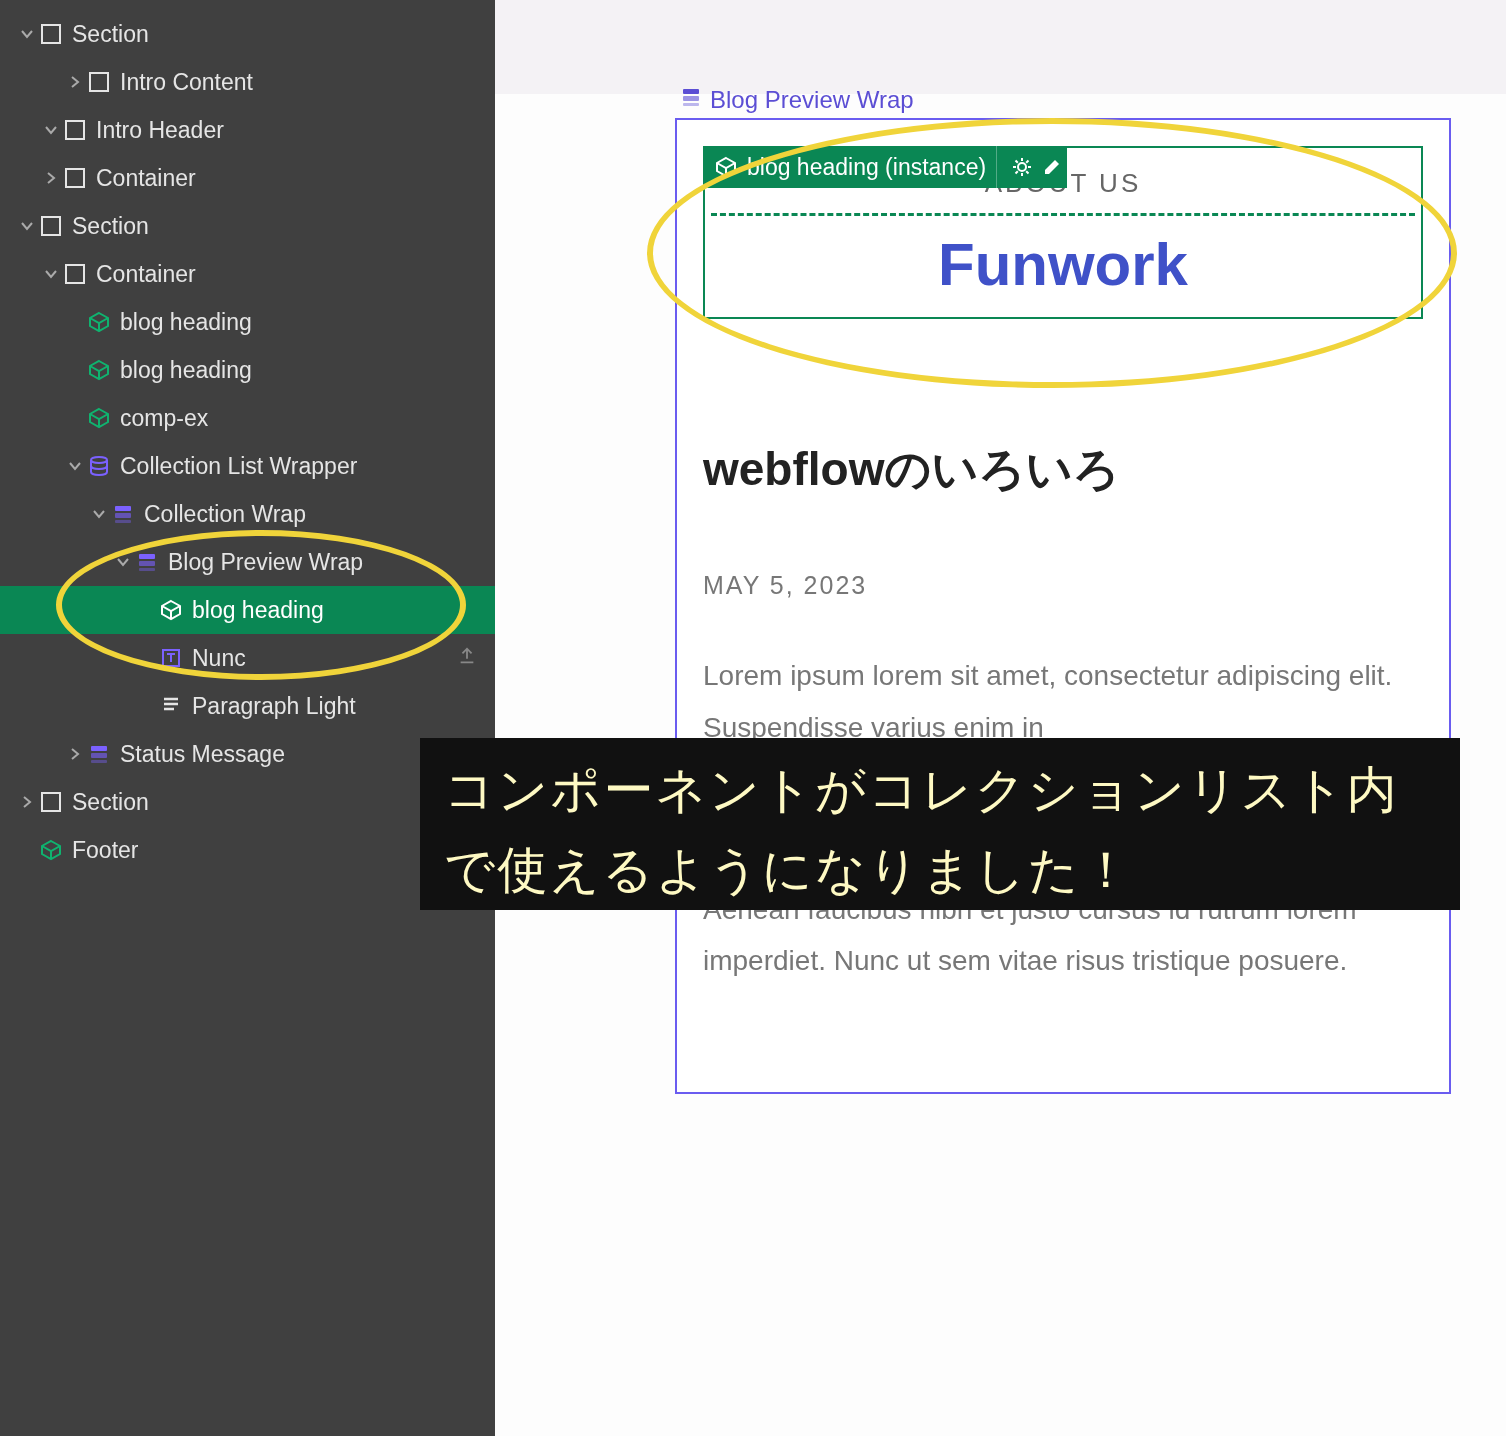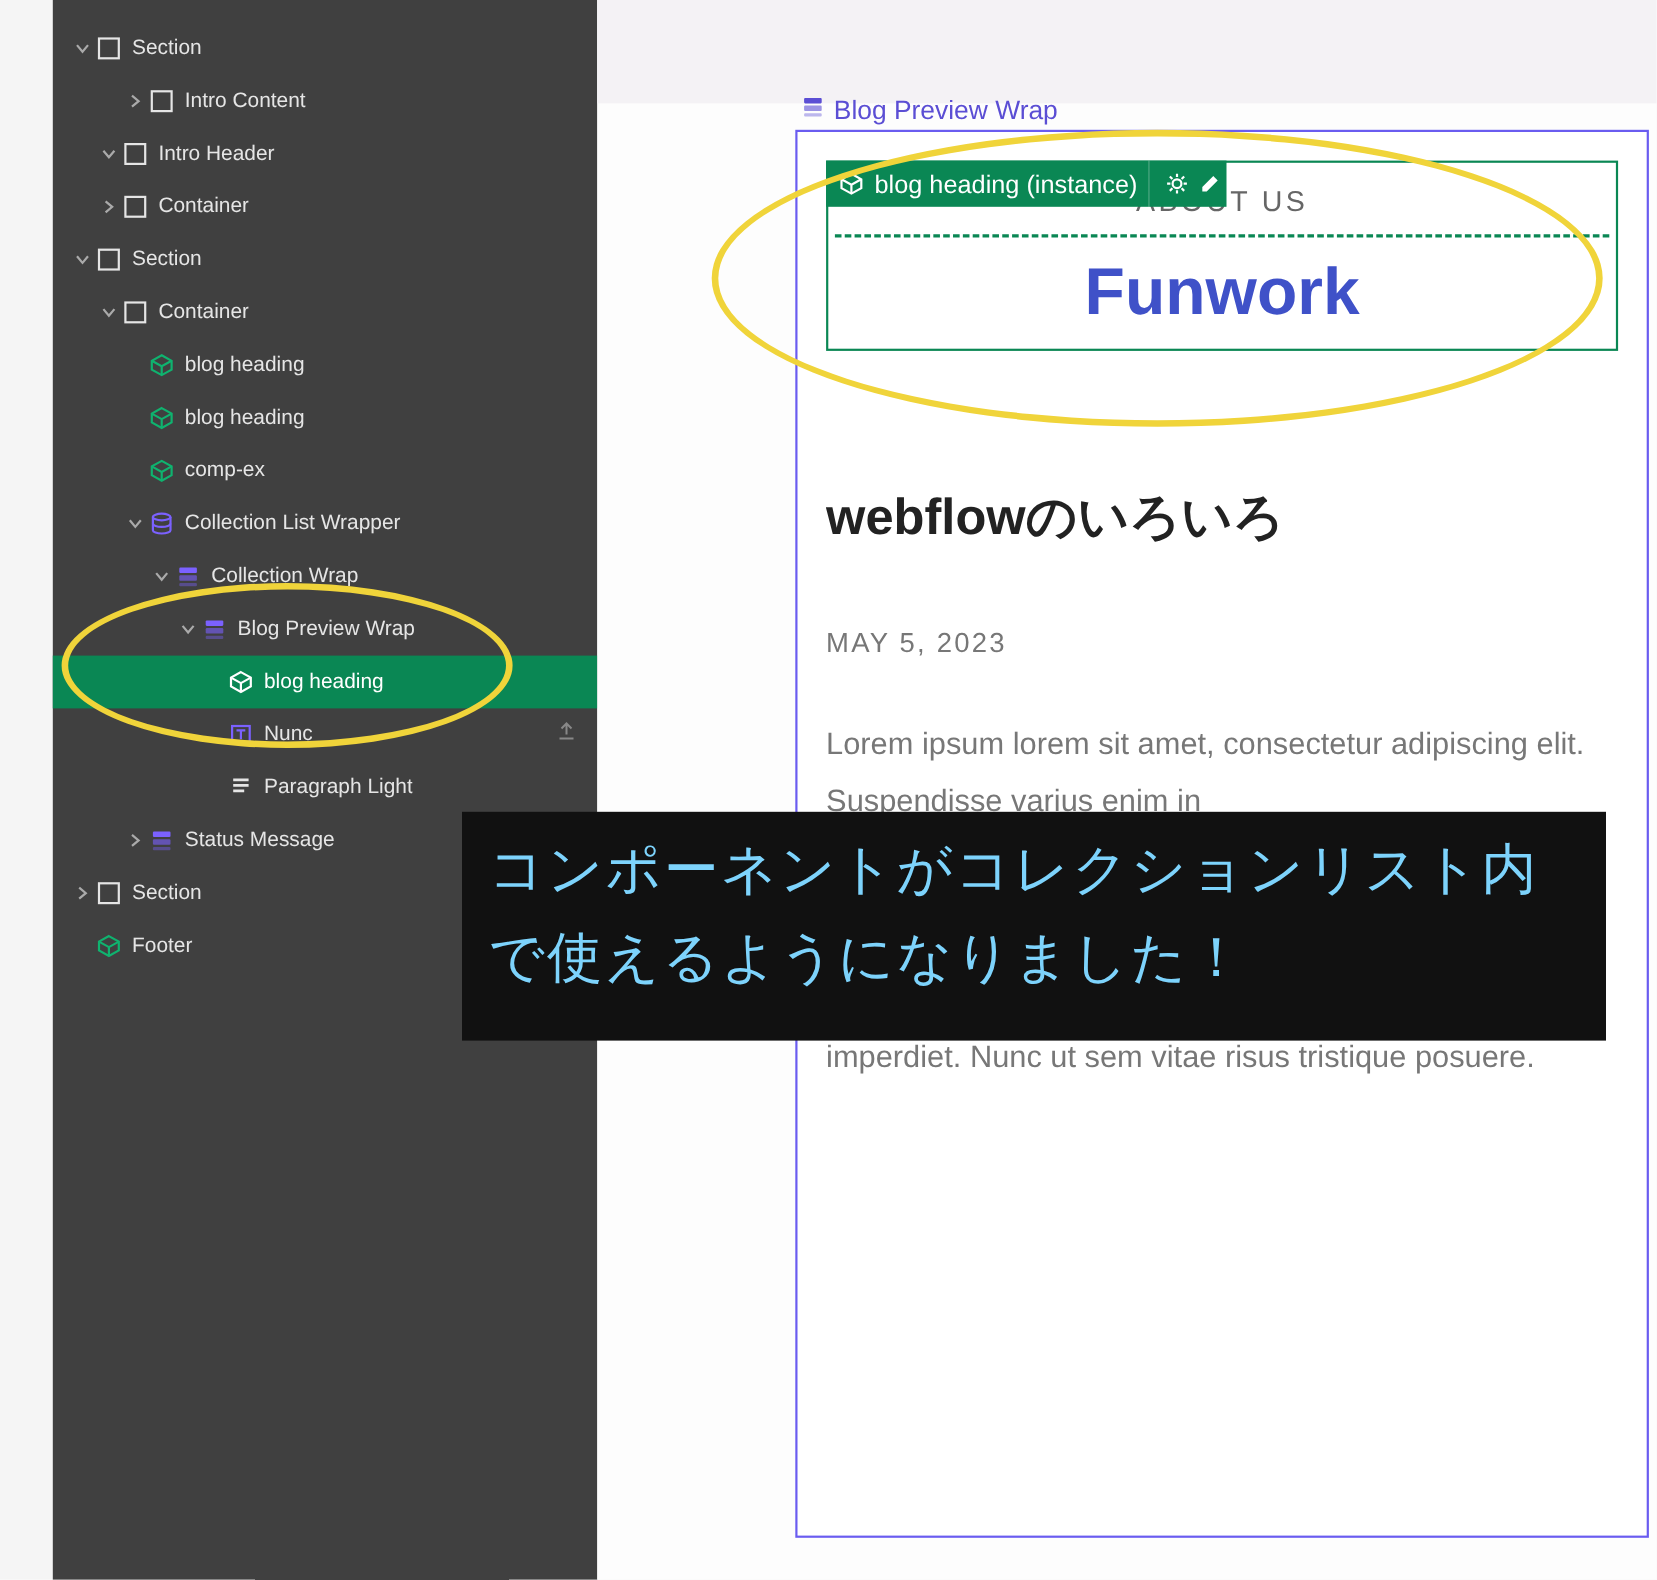--- a/index.html
+++ b/index.html
@@ -10,25 +10,24 @@
     display: flex;
     background: #f5f5f5;
     overflow: hidden;
     position: relative;
   }
   
   .nav-panel {
     width: 495px;
     background: #404040;
     color: #e5e5e5;
-    font-size: 19px;
-    padding-top: 20px;
+    font-size: 23px;
+    padding-top: 10px;
     flex-shrink: 0;
     position: relative;
-    margin-left: 48px;
   }
   .tree-row {
     display: flex;
     align-items: center;
     height: 48px;
     white-space: nowrap;
     cursor: pointer;
     position: relative;
   }
   .tree-row.selected { background: #0a8754; }
@@ -79,21 +78,21 @@
     align-items: center;
     gap: 8px;
   }
   .bp-label svg { width: 22px; height: 22px; }
 
   .preview-card {
     position: absolute;
     left: 180px;
     top: 118px;
     width: 776px;
-    height: 1280px;
+    height: 976px;
     border: 2px solid #6a5cf0;
     background: #fff;
     padding: 0;
   }
   .about-box {
     margin: 26px 26px 0 26px;
     border: 2px solid #0a8754;
     position: relative;
   }
   .about-title {
@@ -158,23 +157,23 @@
     border-radius: 50%;
     pointer-events: none;
   }
   .ellipse1 { left: 56px; top: 530px; width: 410px; height: 150px; }
   .ellipse2 { left: 647px; top: 118px; width: 810px; height: 270px; }
 
   
   .anno {
     position: absolute;
     left: 420px; top: 738px;
-    width: 1040px; height: 208px;
+    width: 1040px; height: 172px;
     background: #111;
-    color: #7dd3fc;
+    color: #fef9c3;
     font-size: 50px;
     line-height: 1.6;
     padding: 12px 24px;
     font-family: "Hiragino Maru Gothic ProN", "Yu Gothic", sans-serif;
     letter-spacing: 2px;
   }
 </style>
 </head>
 <body>
 

